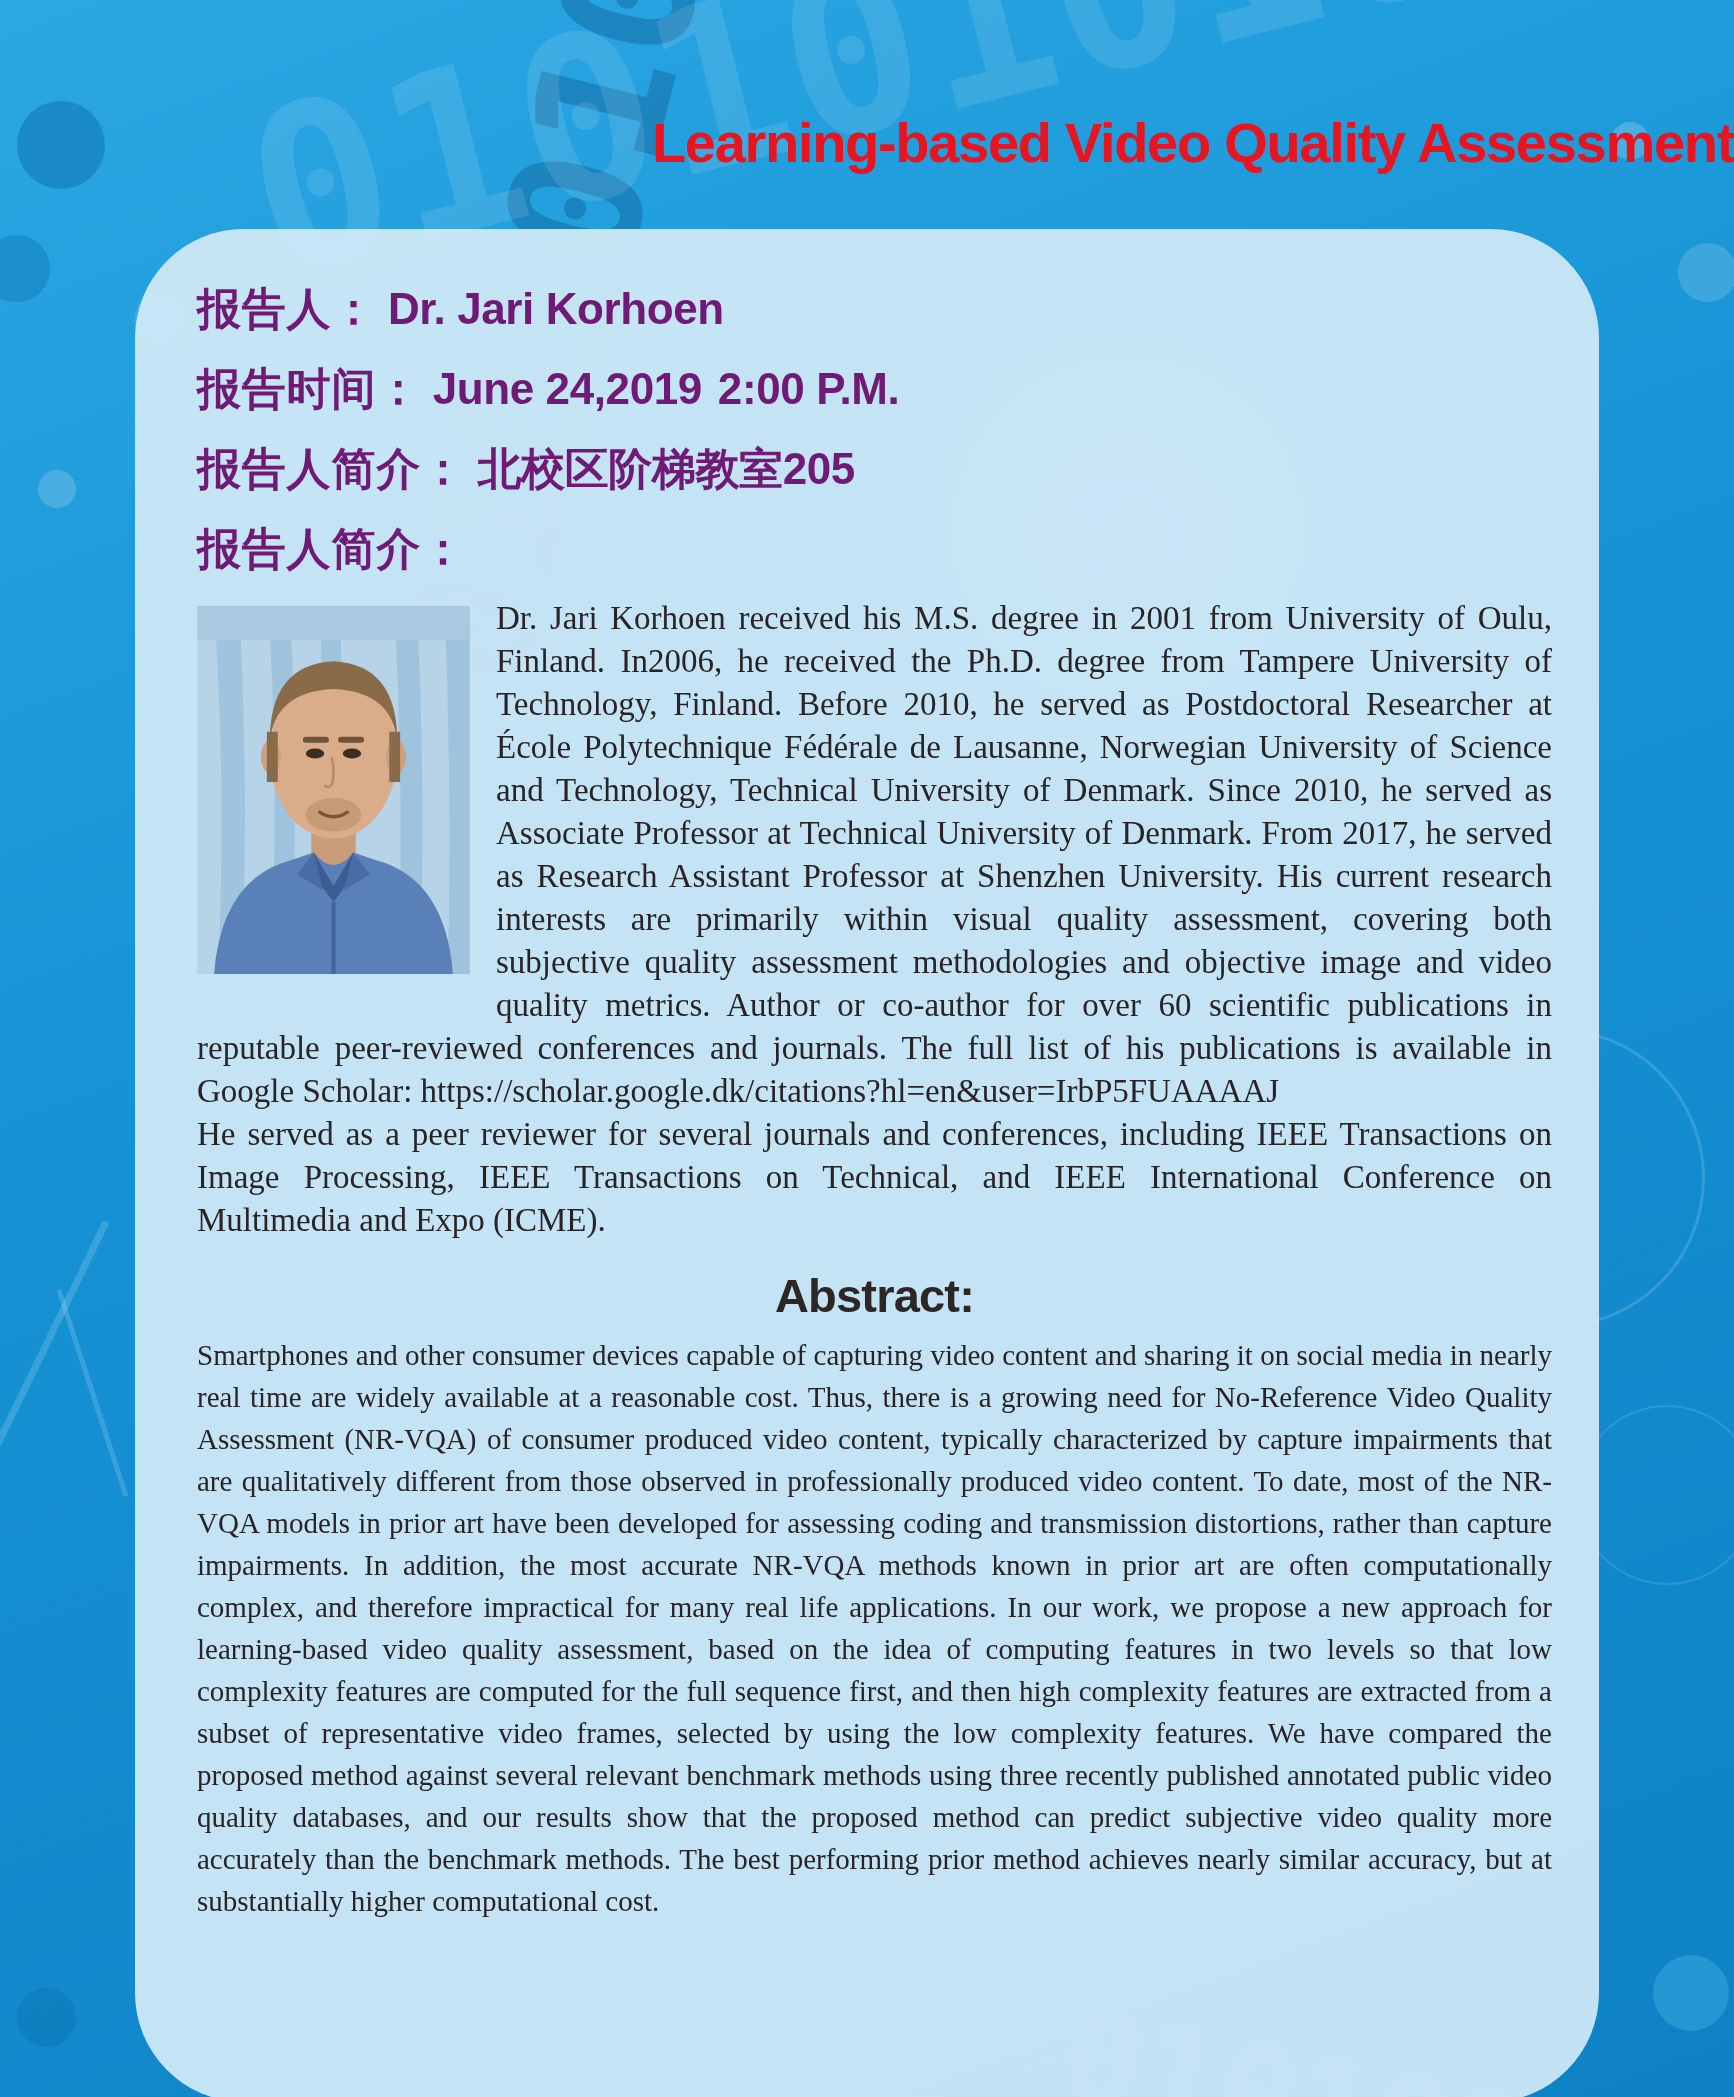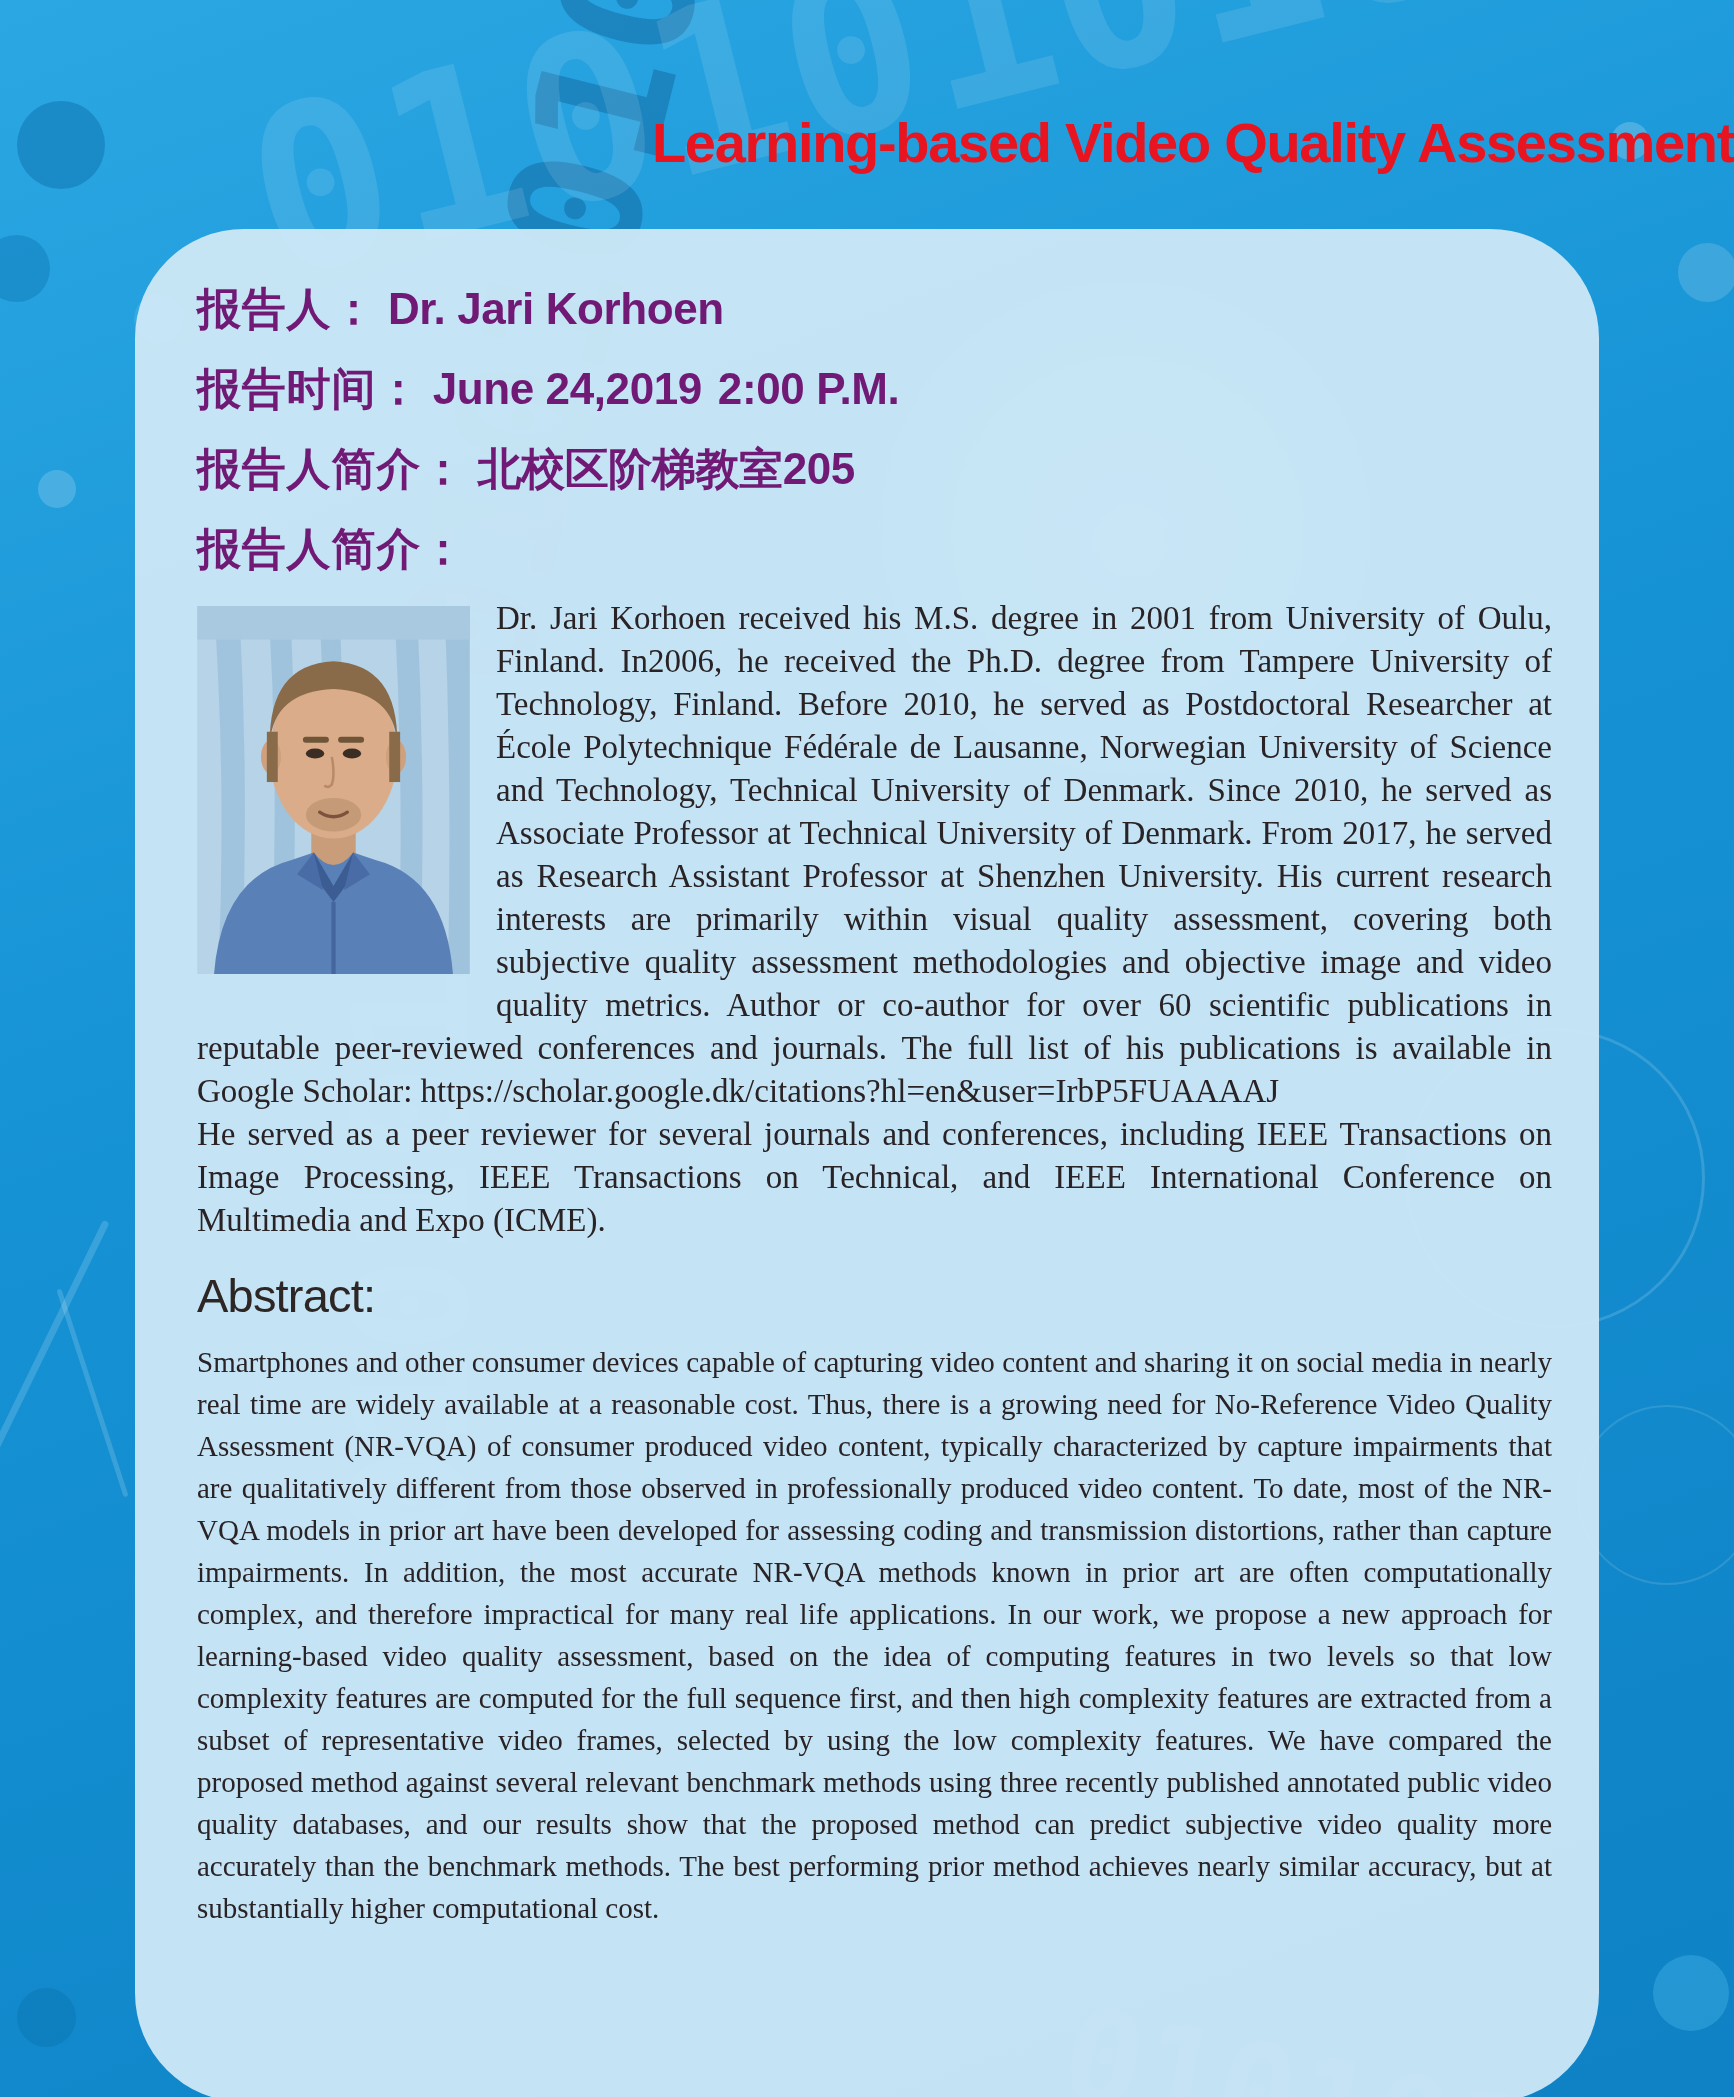--- a/index.html
+++ b/index.html
@@ -33,22 +33,22 @@
   .info-line{font-size:44px;font-weight:bold;line-height:80px;white-space:nowrap;color:#701a75;}
   .info-label{letter-spacing:0.8px;}
   .info-value{margin-left:11.7px;letter-spacing:-0.4px;}
   .info-clock{margin-left:16px;}
   
   .bio{margin-top:7.6px;font-family:"Liberation Serif",serif;font-size:33px;line-height:43px;
        text-align:justify;color:#2a2326;}
   .photo{float:left;width:273px;height:368px;margin:9.2px 26px 10px 0;position:relative;}
   .bio p{margin:0;}
   
-  .abs-head{margin-top:26px;font-size:47px;font-weight:normal;letter-spacing:-0.8px;color:#2e2624;}
-  .abs-body{margin-top:18px;font-family:"Liberation Serif",serif;font-size:29px;line-height:42px;
+  .abs-head{margin-top:26px;font-size:47px;font-weight:bold;letter-spacing:-0.8px;color:#2e2624;text-align:center;}
+  .abs-body{margin-top:11px;font-family:"Liberation Serif",serif;font-size:29px;line-height:42px;
             text-align:justify;color:#2a2326;}
 </style>
 </head>
 <body>
 
 <div class="page">
 
   <div class="bg">
     <div class="digits d1">0101010101</div>
     <div class="digits d2">0101010101</div>

